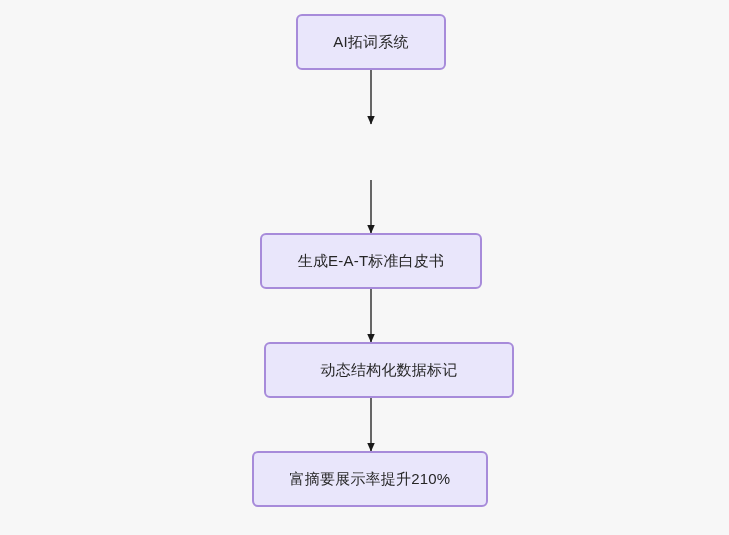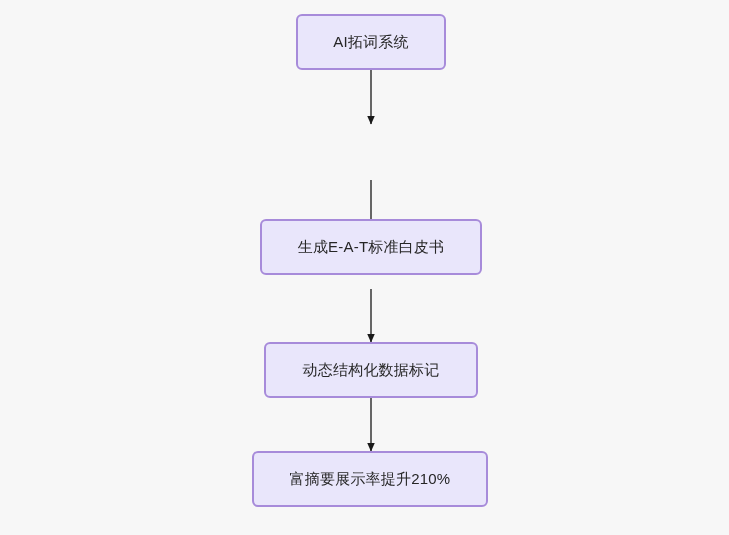--- a/index.html
+++ b/index.html
@@ -51,22 +51,22 @@
   }
 
   .flow-node-label {
     display: block;
     text-align: center;
   }
 
   
   #node-1 { left: 296px; top: 14px;  width: 150px; height: 56px; }
   #node-2 { left: 275px; top: 124px; width: 192px; height: 56px; }
-  #node-3 { left: 260px; top: 219px; width: 222px; height: 56px; }
-  #node-4 { left: 264px; top: 342px; width: 214px; height: 56px; }
+  #node-3 { left: 260px; top: 233px; width: 222px; height: 56px; }
+  #node-4 { left: 264px; top: 342px; width: 250px; height: 56px; }
   #node-5 { left: 252px; top: 451px; width: 236px; height: 56px; }
 </style>
 </head>
 <body>
 
 <div id="flowchart-canvas">
 
   <svg id="connector-layer" viewBox="0 0 729 535" width="729" height="535" xmlns="http://www.w3.org/2000/svg">
     <defs>
       <marker id="arrowhead" markerWidth="10" markerHeight="8" refX="8.5" refY="4" orient="auto" markerUnits="userSpaceOnUse">

